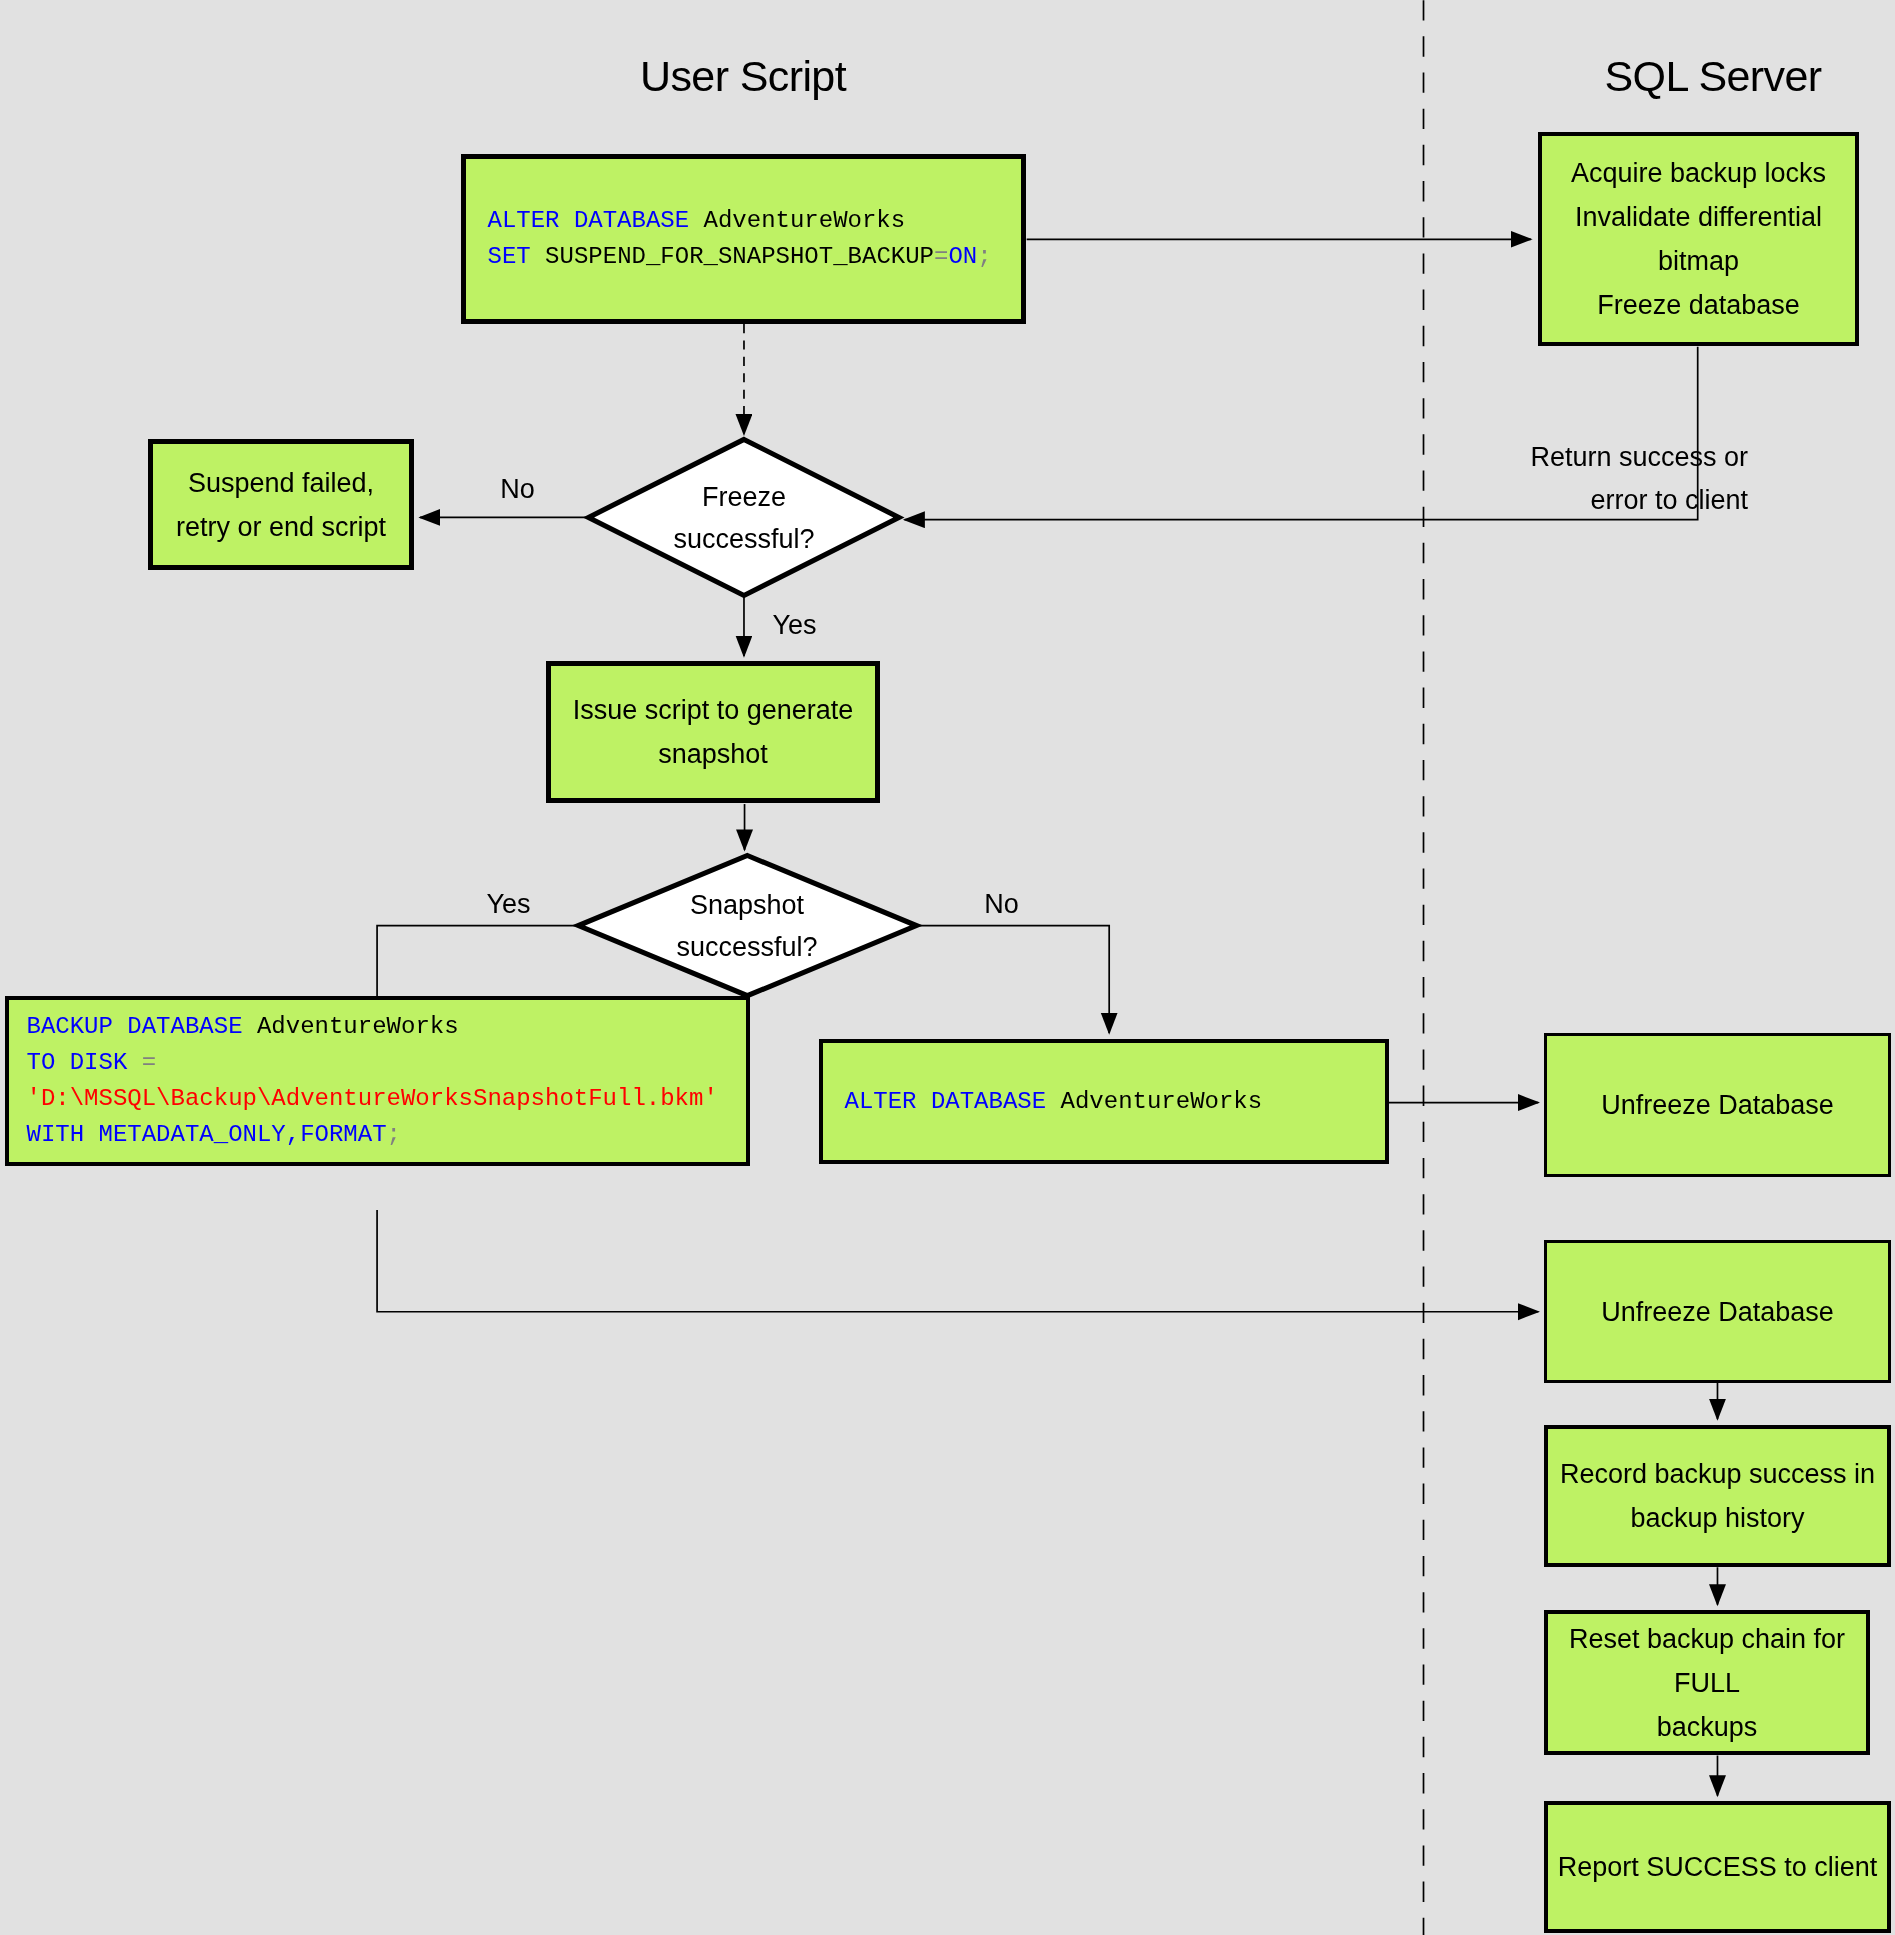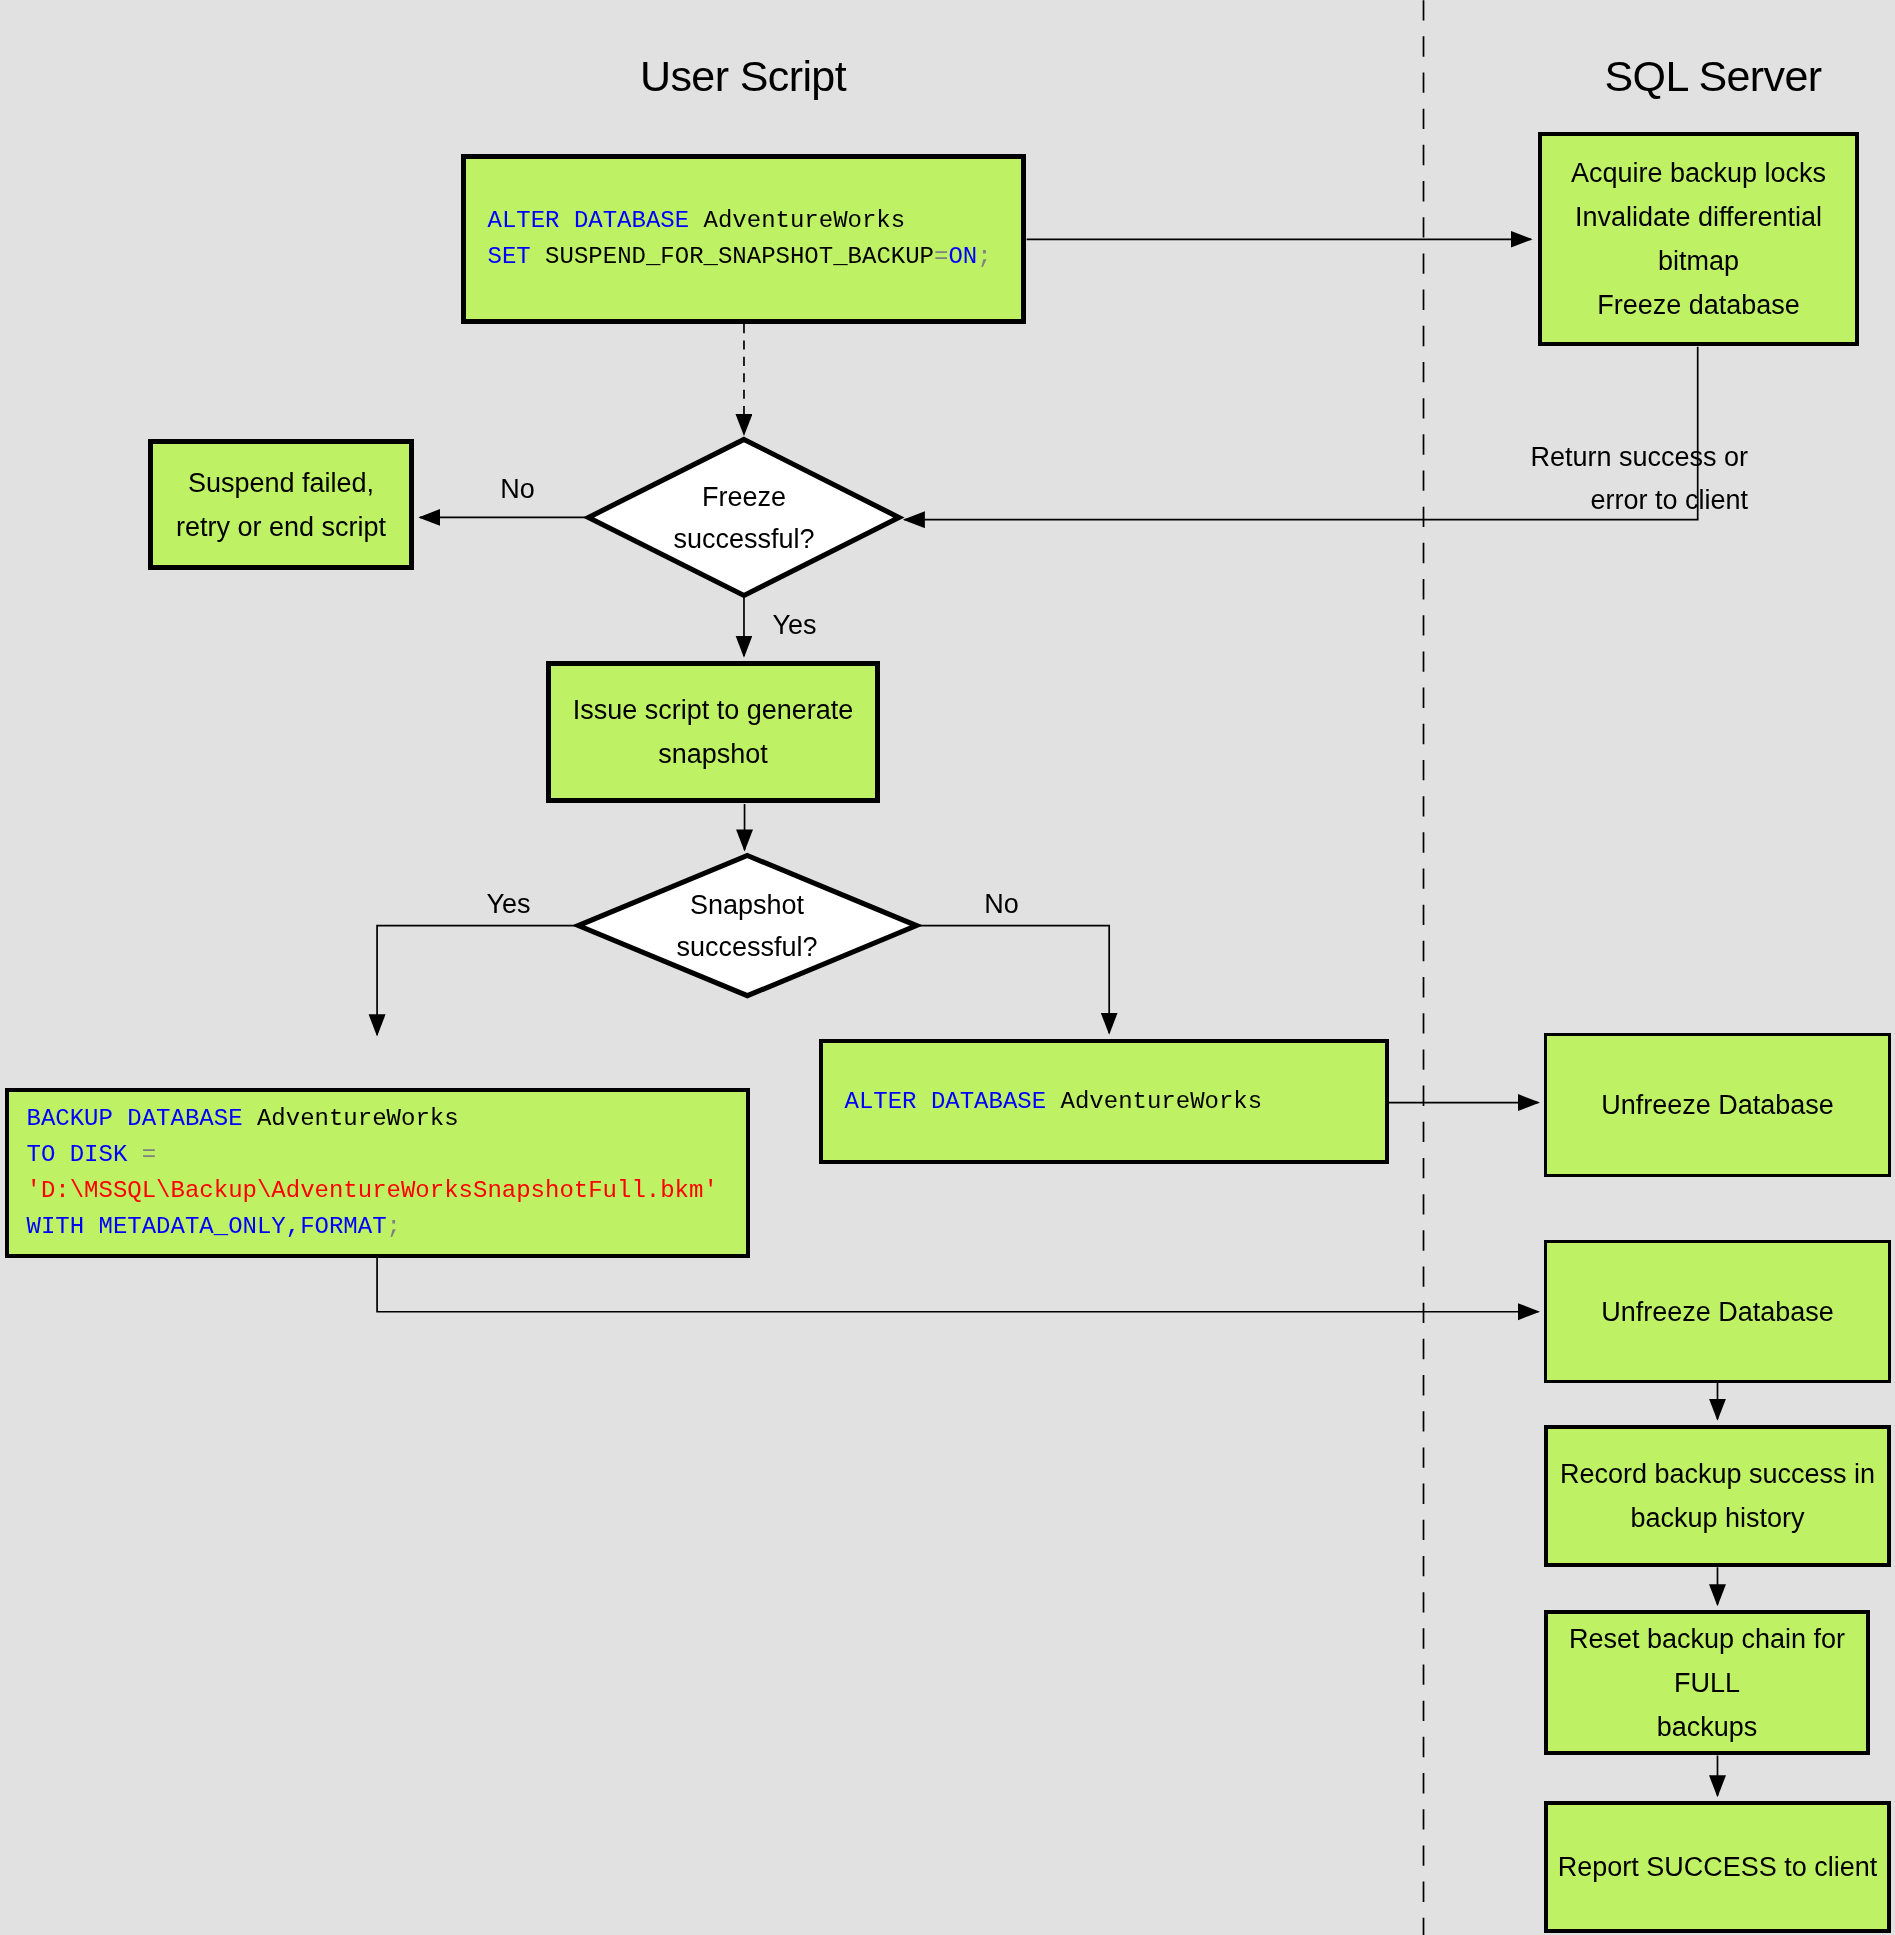--- a/index.html
+++ b/index.html
@@ -135,21 +135,21 @@
   </div>
 
   <div class="diamond-label" style="left:634px; top:883px; width:226px; height:85px;">
     <div>Snapshot</div>
     <div>successful?</div>
   </div>
 
   <div class="edge-label" style="left:469px; top:883px; width:79px;">Yes</div>
   <div class="edge-label" style="left:962px; top:883px; width:79px;">No</div>
 
-  <div class="box codebox" style="left:4.5px; top:1088px; width:745px; height:170px; border-width:4.5px; padding-left:18px;">
+  <div class="box codebox" style="left:4.5px; top:996px; width:745px; height:170px; border-width:4.5px; padding-left:18px;">
     <div class="code-line"><span class="kw">BACKUP DATABASE</span><span class="id"> AdventureWorks</span></div>
     <div class="code-line"><span class="kw">TO DISK</span><span class="op"> =</span></div>
     <div class="code-line"><span class="str">'D:\MSSQL\Backup\AdventureWorksSnapshotFull.bkm'</span></div>
     <div class="code-line"><span class="kw">WITH METADATA_ONLY,FORMAT</span><span class="op">;</span></div>
   </div>
 
   <div class="box codebox" style="left:819px; top:1039px; width:570px; height:125px; border-width:4.5px; padding-left:21.5px;">
     <div class="code-line"><span class="kw">ALTER DATABASE</span><span class="id"> AdventureWorks</span></div>
   </div>
 

